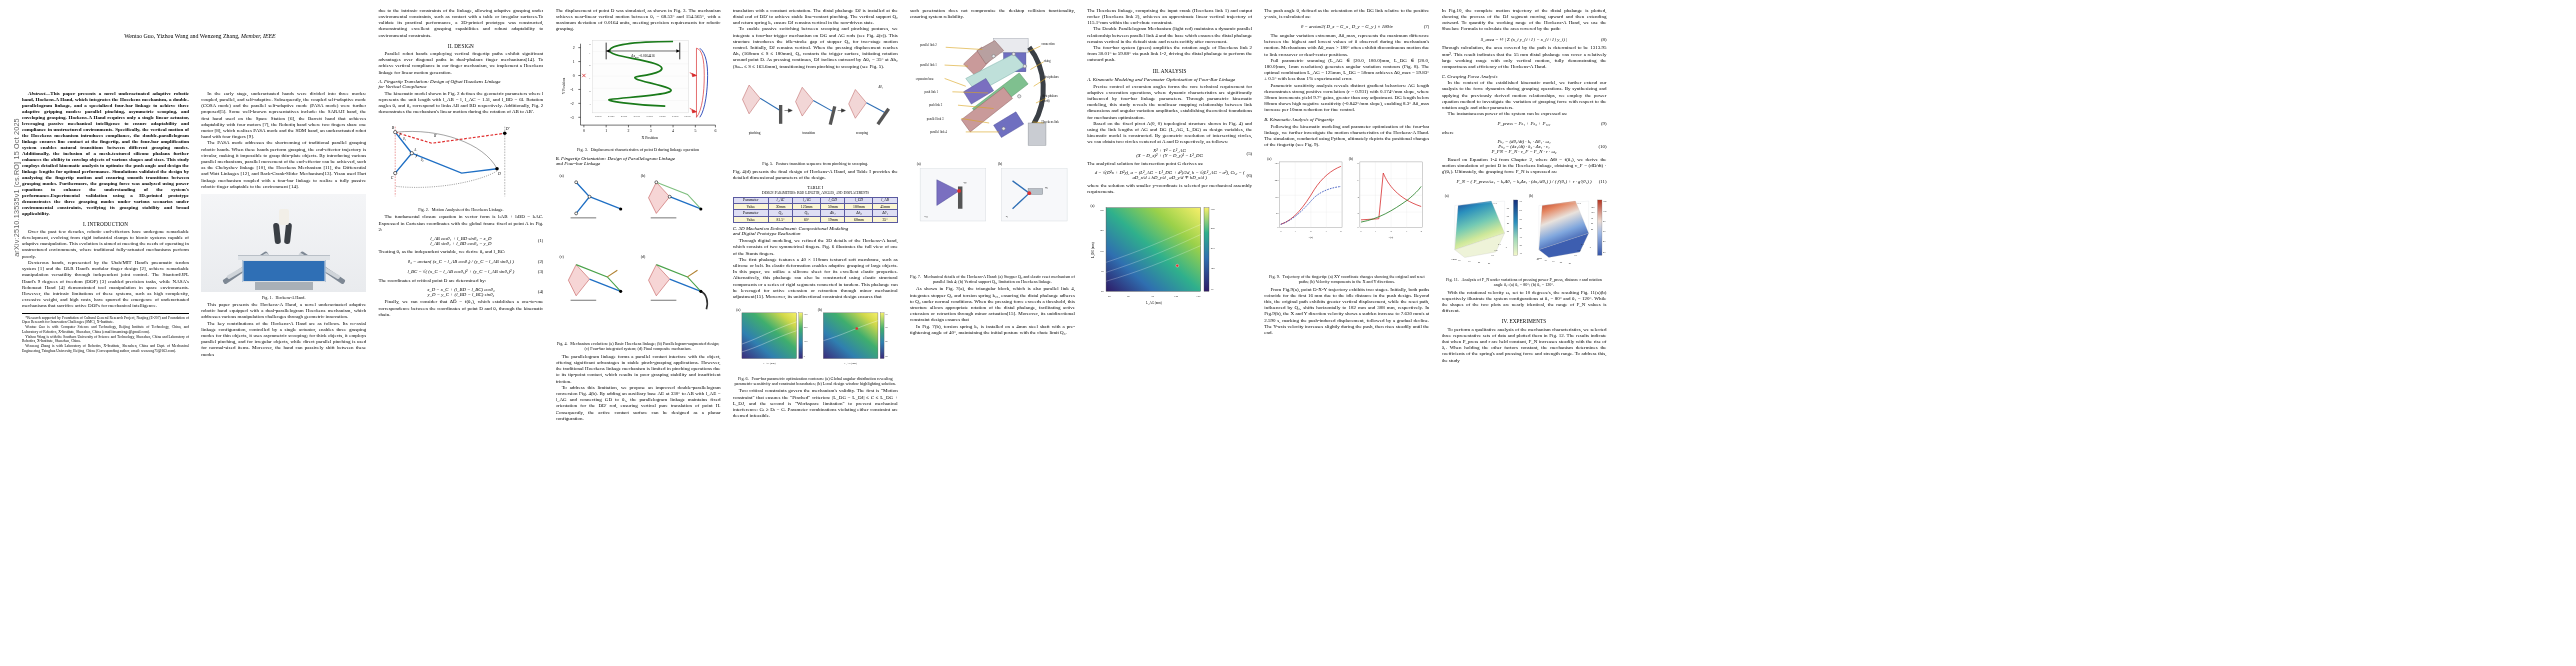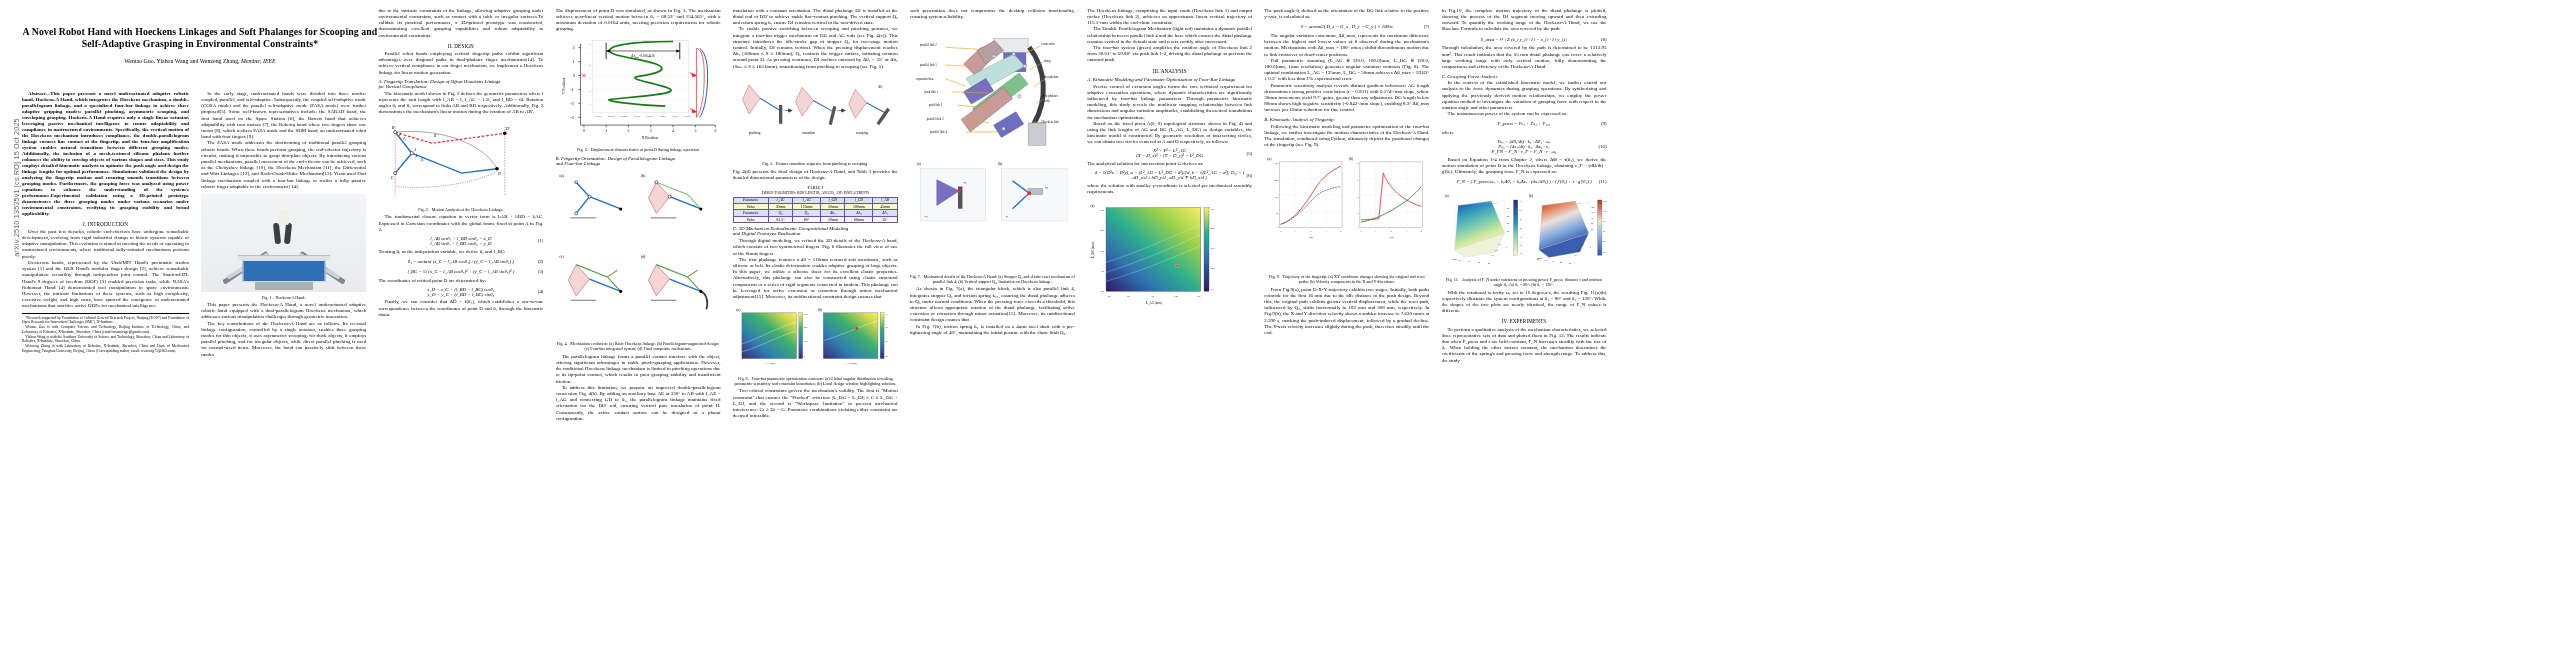--- a/index.html
+++ b/index.html
@@ -157,21 +157,20 @@
   svg text { font-family:"Liberation Serif", serif; }
 </style>
 </head>
 <body>
 
 <div id="arxiv-stamp">arXiv:2510.13535v1 [cs.RO] 15 Oct 2025</div>
 
 <div id="page">
 
   <div id="titleblock">
-    <h1 class="title">A Novel Robot Hand with Hoeckens Linkages and Soft Phalanges for Scooping and Self-Adaptive Grasping in Environmental Constraints*</h1>
     <div class="authors">
       <span>Wentao Guo, Yizhou Wang and Wenzeng Zhang, </span><span class="mem">Member, IEEE</span>
     </div>
   </div>
 
   <div id="colgrid">
 
     <div class="col first">
       <div class="titlespacer"></div>
 

